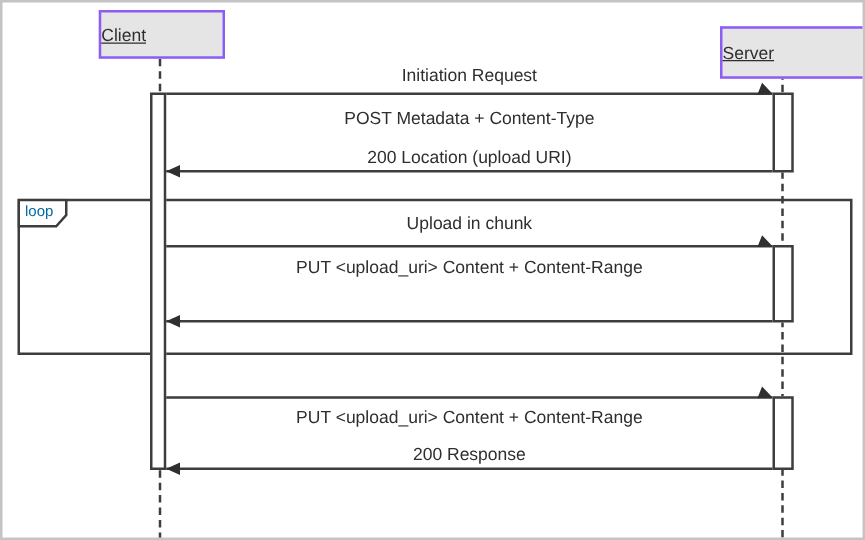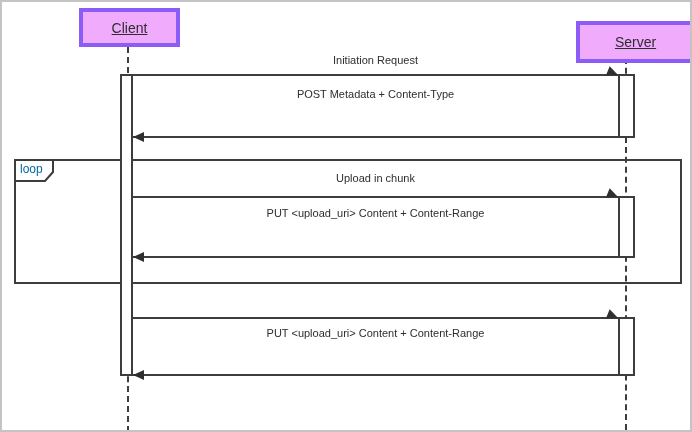--- a/index.html
+++ b/index.html
@@ -9,23 +9,23 @@
     box-sizing:border-box;
     background:#ffffff;
     border:2px solid #c4c4c4;
     font-family:"Liberation Sans", sans-serif;
     color:#2e2e2e;
     overflow:hidden;
   }
   .actor-box{
     position:absolute;
     box-sizing:border-box;
-    border:4px solid #8b5cf6;
-    background:#f0abfc;
-    display:flex;align-items:center;justify-content:center;
+    border:2px solid #8b5cf6;
+    background:#e5e5e5;
+    display:flex;align-items:center;justify-content:flex-start;
     z-index:4;
   }
   .actor-label{
     font-size:14px;
     text-decoration:underline;
     color:#2e2e2e;
   }
   .lifeline{
     position:absolute;
     width:0;
@@ -61,21 +61,21 @@
     position:absolute;
     left:131px;width:485px;height:0;
     border-top:2px solid #3d3d3d;
     z-index:3;
   }
   .msg-label{
     position:absolute;
     left:131px;width:485px;height:16px;
     line-height:16px;
     text-align:center;
-    font-size:11px;
+    font-size:14px;
     color:#2e2e2e;
     z-index:3;
     white-space:nowrap;
   }
   .arrow-right{
     position:absolute;
     width:0;height:0;
     border-top:5px solid transparent;
     border-bottom:5px solid transparent;
     border-left:11px solid #2f2f2f;
@@ -117,29 +117,31 @@
 
   <div class="activation" style="left:118px;top:72px;width:13px;height:302px"></div>
   <div class="activation" style="left:616px;top:72px;width:17px;height:64px"></div>
   <div class="activation" style="left:616px;top:194px;width:17px;height:62px"></div>
   <div class="activation" style="left:616px;top:315px;width:17px;height:59px"></div>
 
   <div class="msg-label" style="top:50px">Initiation Request</div>
   <div class="msg-line" style="top:72px"></div>
   <div class="arrow-right" style="left:605px;top:68px"></div>
   <div class="msg-label" style="top:84px">POST Metadata + Content-Type</div>
+  <div class="msg-label" style="top:115px">200 Location (upload URI)</div>
   <div class="msg-line" style="top:134px"></div>
   <div class="arrow-left" style="left:131px;top:130px"></div>
 
   <div class="msg-label" style="top:168px">Upload in chunk</div>
   <div class="msg-line" style="top:194px"></div>
   <div class="arrow-right" style="left:605px;top:190px"></div>
   <div class="msg-label" style="top:203px">PUT &lt;upload_uri&gt; Content + Content-Range</div>
   <div class="msg-line" style="top:254px"></div>
   <div class="arrow-left" style="left:131px;top:250px"></div>
 
   <div class="msg-line" style="top:315px"></div>
   <div class="arrow-right" style="left:605px;top:311px"></div>
   <div class="msg-label" style="top:323px">PUT &lt;upload_uri&gt; Content + Content-Range</div>
+  <div class="msg-label" style="top:353px">200 Response</div>
   <div class="msg-line" style="top:372px"></div>
   <div class="arrow-left" style="left:131px;top:368px"></div>
 
 </div>
 
 </body></html>

